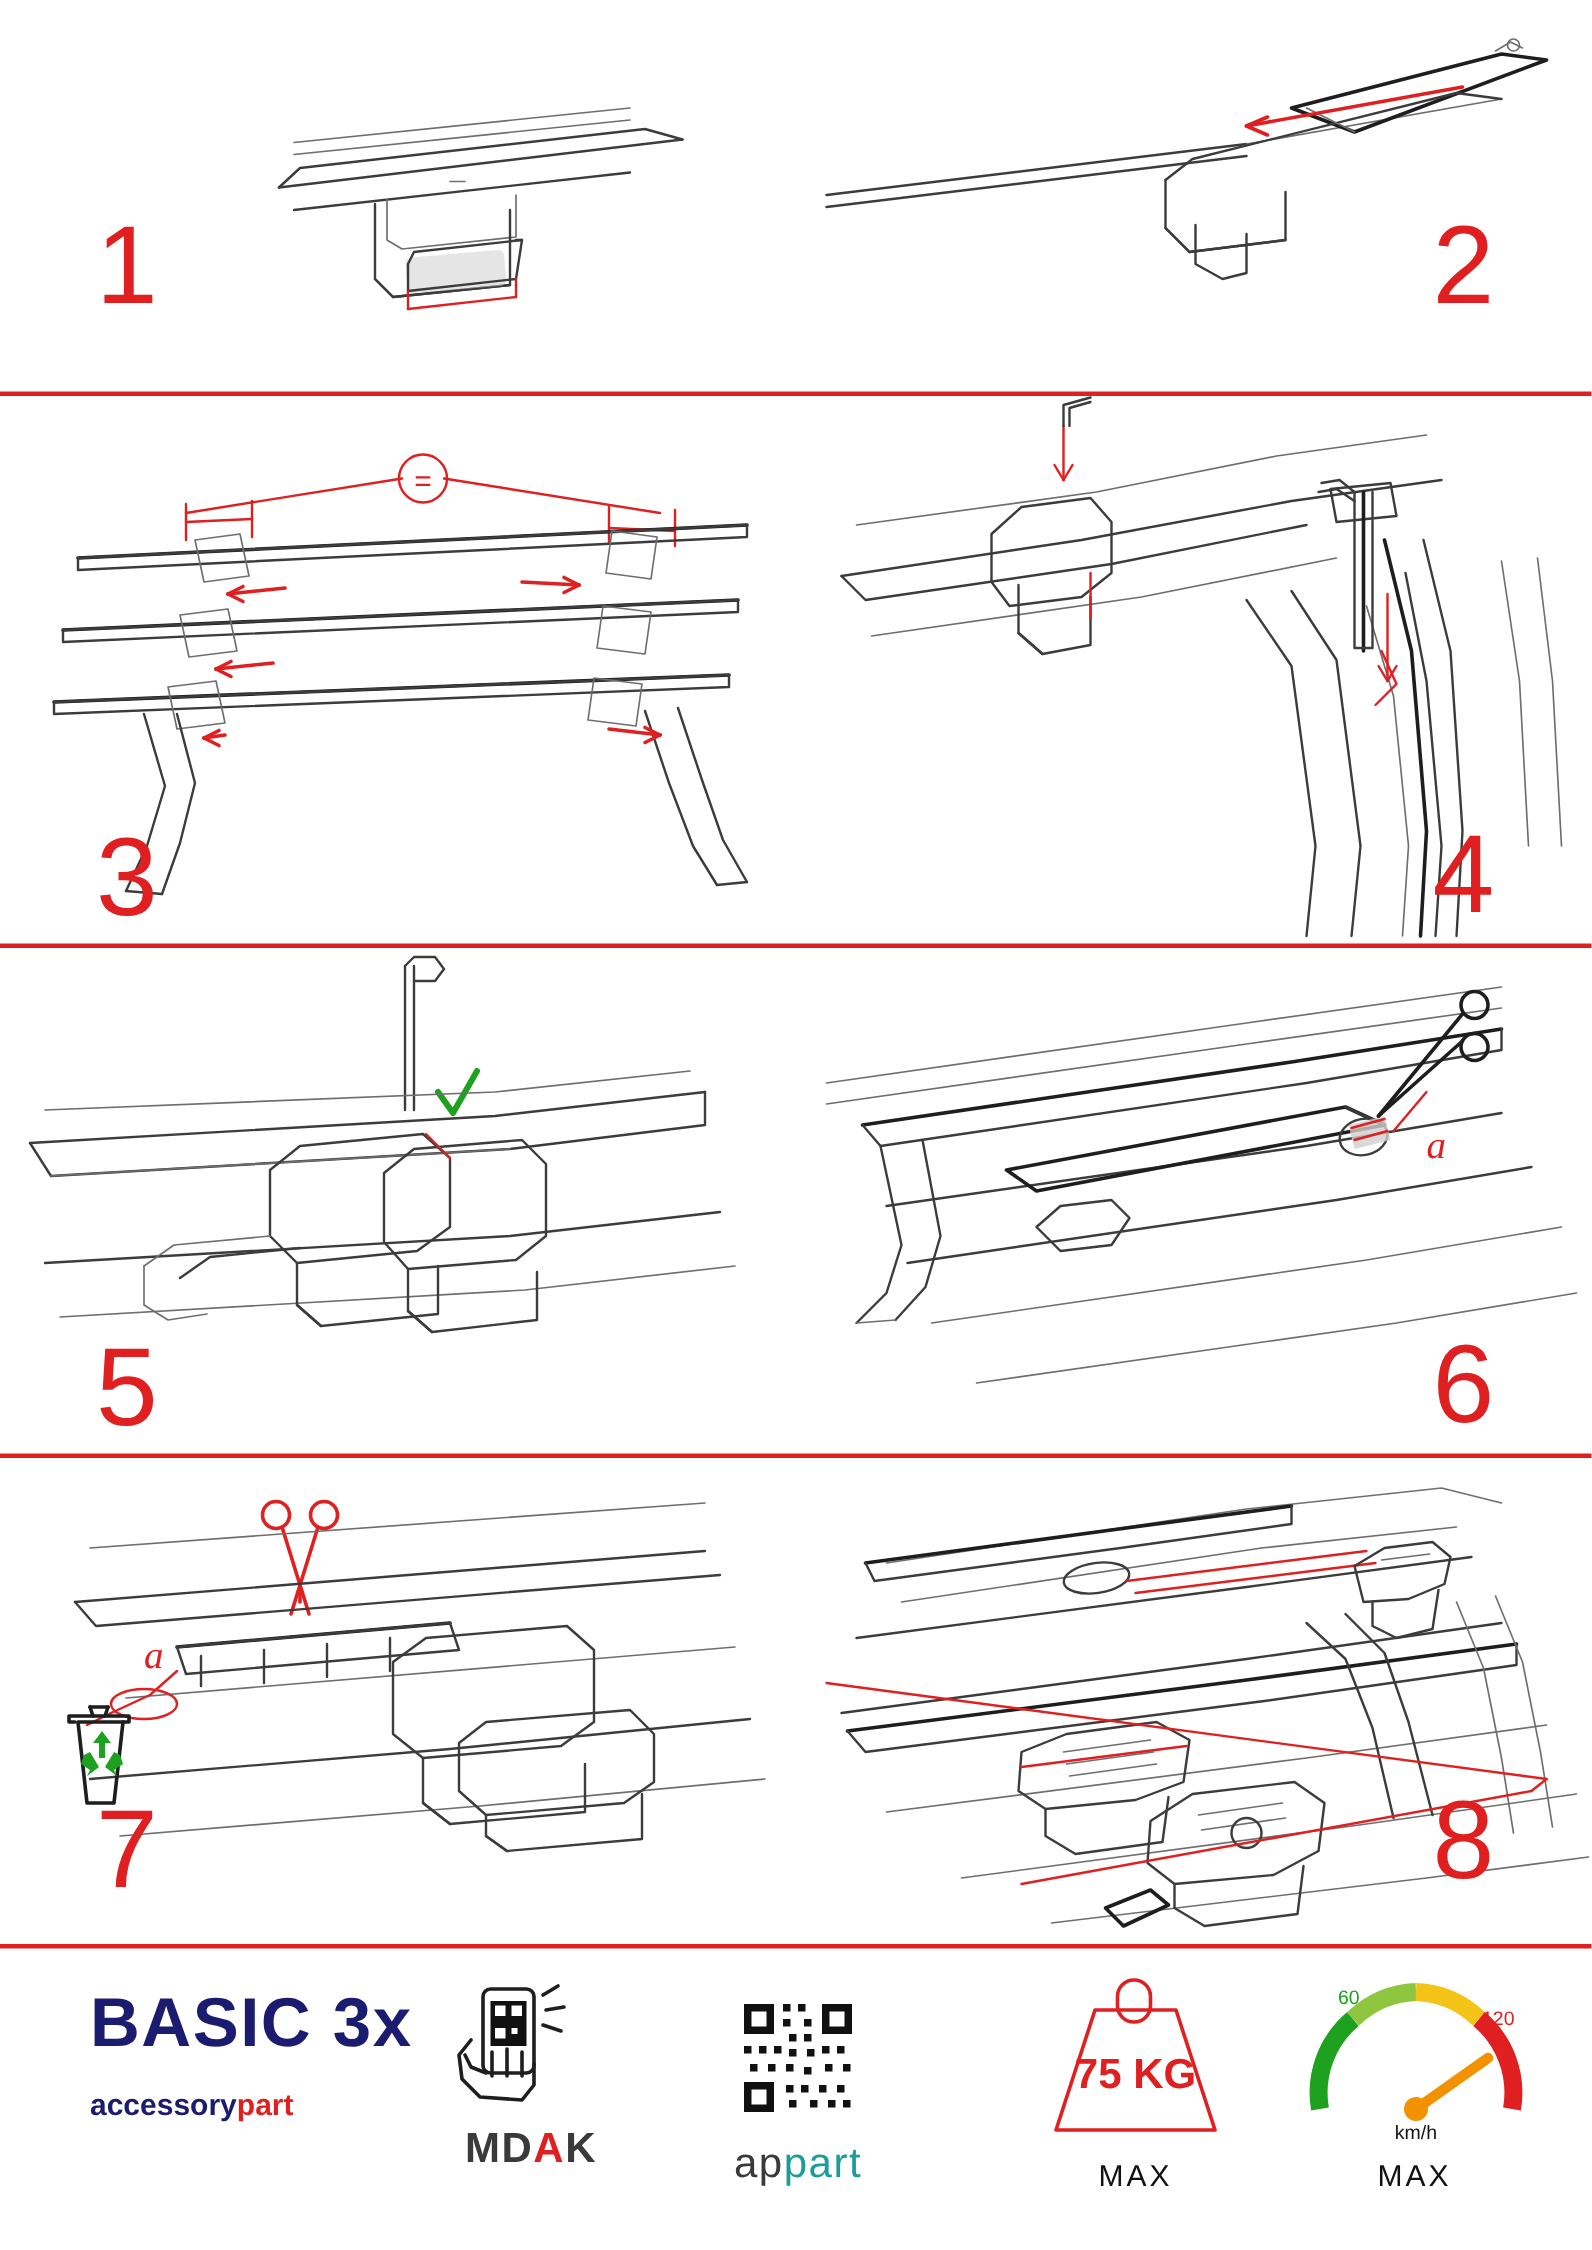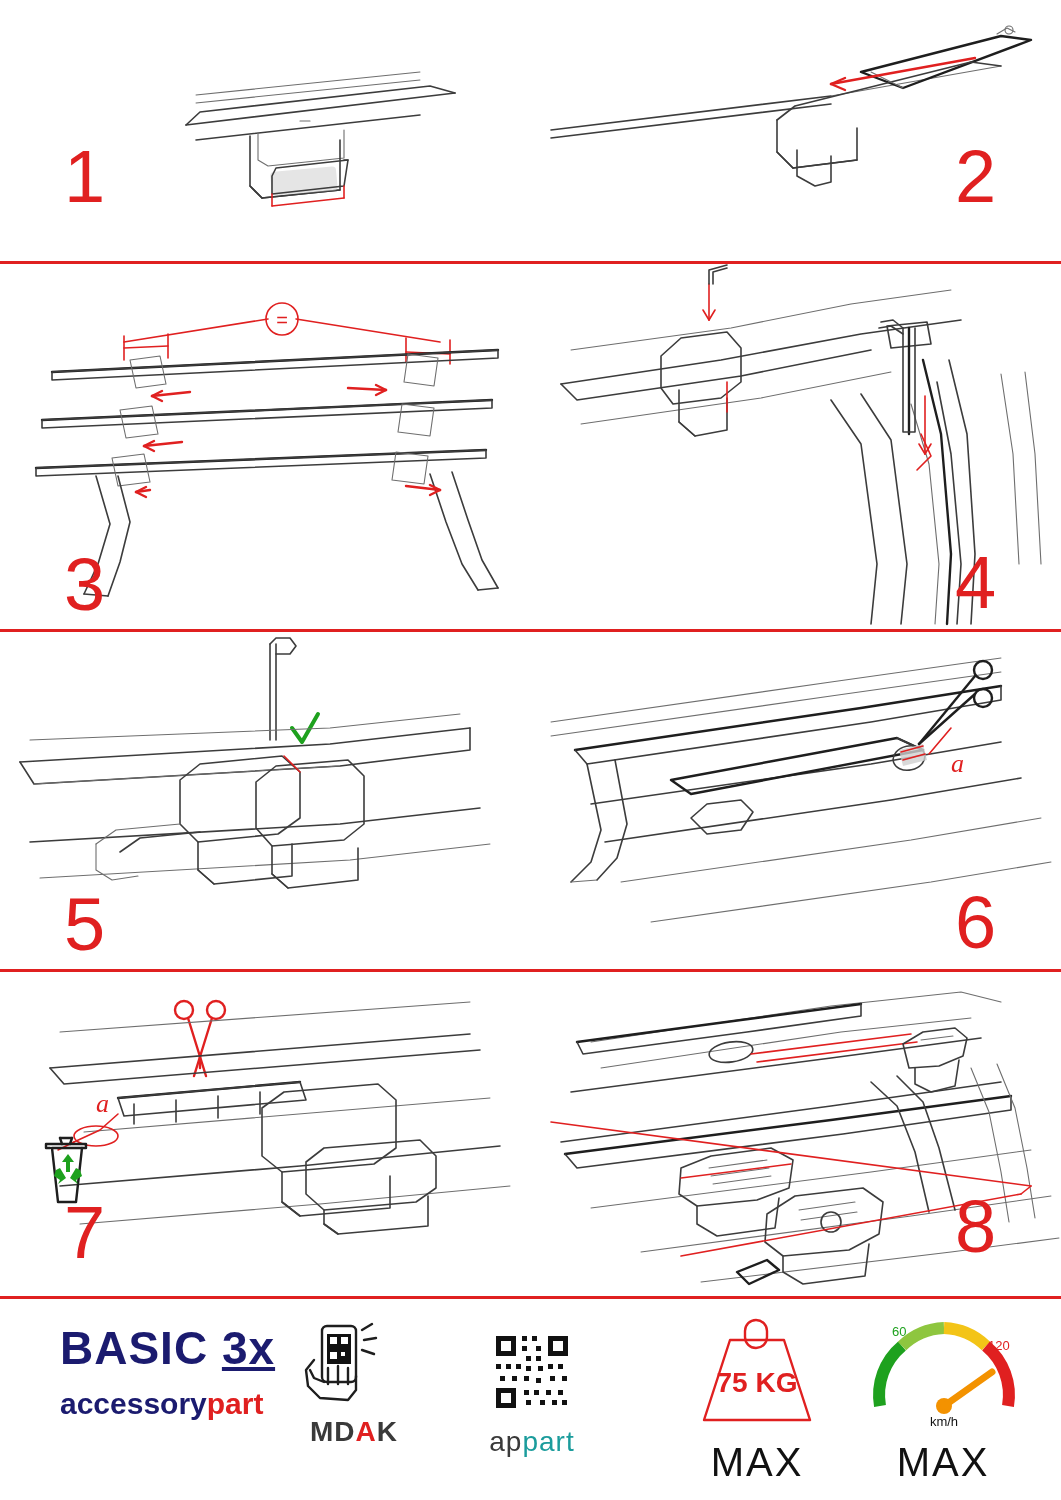--- a/index.html
+++ b/index.html
@@ -63,25 +63,24 @@
   .brand-basic {
     font-family: "Liberation Sans", sans-serif;
     font-size: 46px;
     font-weight: bold;
     letter-spacing: 1px;
     color: #1b1b6f;
     line-height: 48px;
   }
   .brand-basic .x3 {
     color: #1b1b6f;
-    text-decoration: underline;
   }
   .brand-accessory {
     margin-top: 16px;
-    font-size: 30px;
+    font-size: 20px;
     font-weight: bold;
     line-height: 32px;
   }
   .brand-accessory .a { color: #1b1b6f; }
   .brand-accessory .p { color: #e02020; }
 
   .logo-item {
     position: absolute;
     text-align: center;
   }
@@ -95,21 +94,21 @@
   .logo-label.mdak .accent { color: #e02020; }
   .logo-label.ipqi { color: #7a7a7a; font-weight: normal; }
   .logo-label.apline { color: #3a3a3a; font-weight: normal; }
   .logo-label.apline .accent { color: #1b9c9c; }
 
   .weight-block, .speed-block {
     position: absolute;
     text-align: center;
   }
   .max-label {
-    font-size: 40px;
+    font-size: 20px;
     letter-spacing: 2px;
     margin-top: 6px;
     color: #111;
   }
   .kg-text {
     font-size: 28px;
     font-weight: bold;
     fill: #e02020;
   }
 

